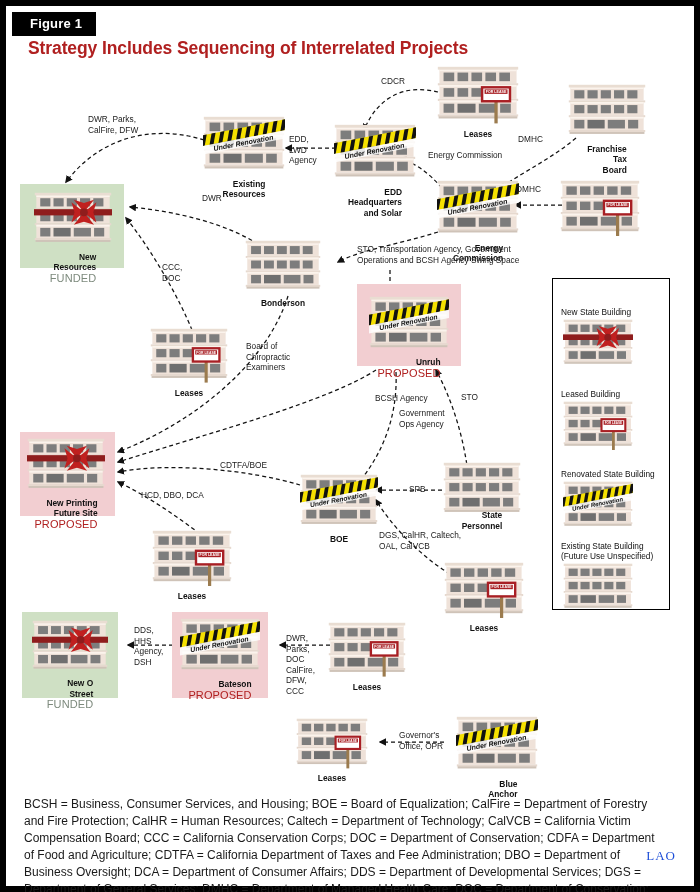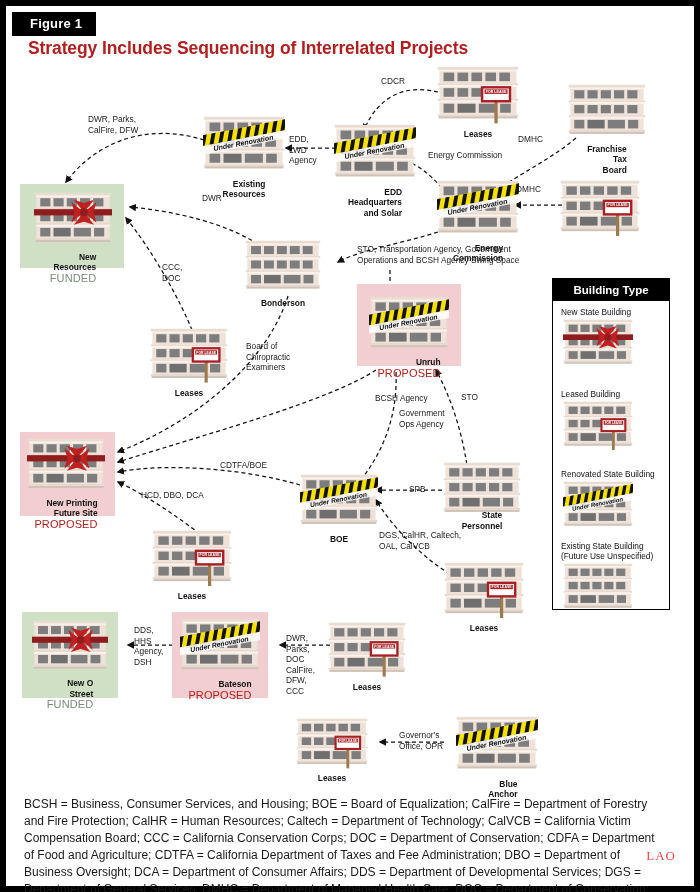--- a/index.html
+++ b/index.html
@@ -78,21 +78,21 @@
   .legrow{position:absolute;left:8px;width:104px;}
   .legtxt{font-size:8.3px;color:#111;line-height:10px;margin-bottom:2px;}
   .legicon{margin-left:2px;}
   
   #footnote{
     position:absolute;left:24px;top:796px;width:640px;
     font-size:12px;line-height:17px;color:#1a1a1a;
   }
   #lao-logo{
     position:absolute;right:24px;top:848px;
-    font-size:13px;color:#ef4444;letter-spacing:1px;
+    font-size:13px;color:#1d4ed8;letter-spacing:1px;
     font-family:"Liberation Serif", serif;
   }
 </style>
 </head>
 <body>
 
 <div id="frame">
   <div id="figure-tag">Figure 1</div>
   <div id="page-title">Strategy Includes Sequencing of Interrelated Projects</div>
 </div>
@@ -997,21 +997,20 @@
 Parks,
 DOC
 CalFire,
 DFW,
 CCC</div>
     <div class="elabel" style="left: 399px; top: 730px; white-space: pre-line;">Governor's
 Office, OPR</div>
   </div>
 
 <div id="legend">
-  <div id="legend-header">Building Type</div>
   <div class="legrow" style="top:28px">
     <div class="legtxt">New State Building</div>
     <div class="legicon" id="leg-ico-0">
         <svg class="bsvg" width="70" height="51.8" viewBox="0 0 100 74">
           <rect x="2" y="60" width="96" height="4" fill="#cfc3b8"></rect>
           <rect x="3" y="4" width="94" height="17" fill="#efe2d9"></rect>
           <rect x="3" y="4" width="94" height="2.4" fill="#fbf3ec"></rect>
           <rect x="8" y="8" width="13" height="10.5" fill="#7d7d7d"></rect>
           <rect x="25" y="8" width="13" height="10.5" fill="#7d7d7d"></rect>
           <rect x="42" y="8" width="13" height="10.5" fill="#7d7d7d"></rect>

